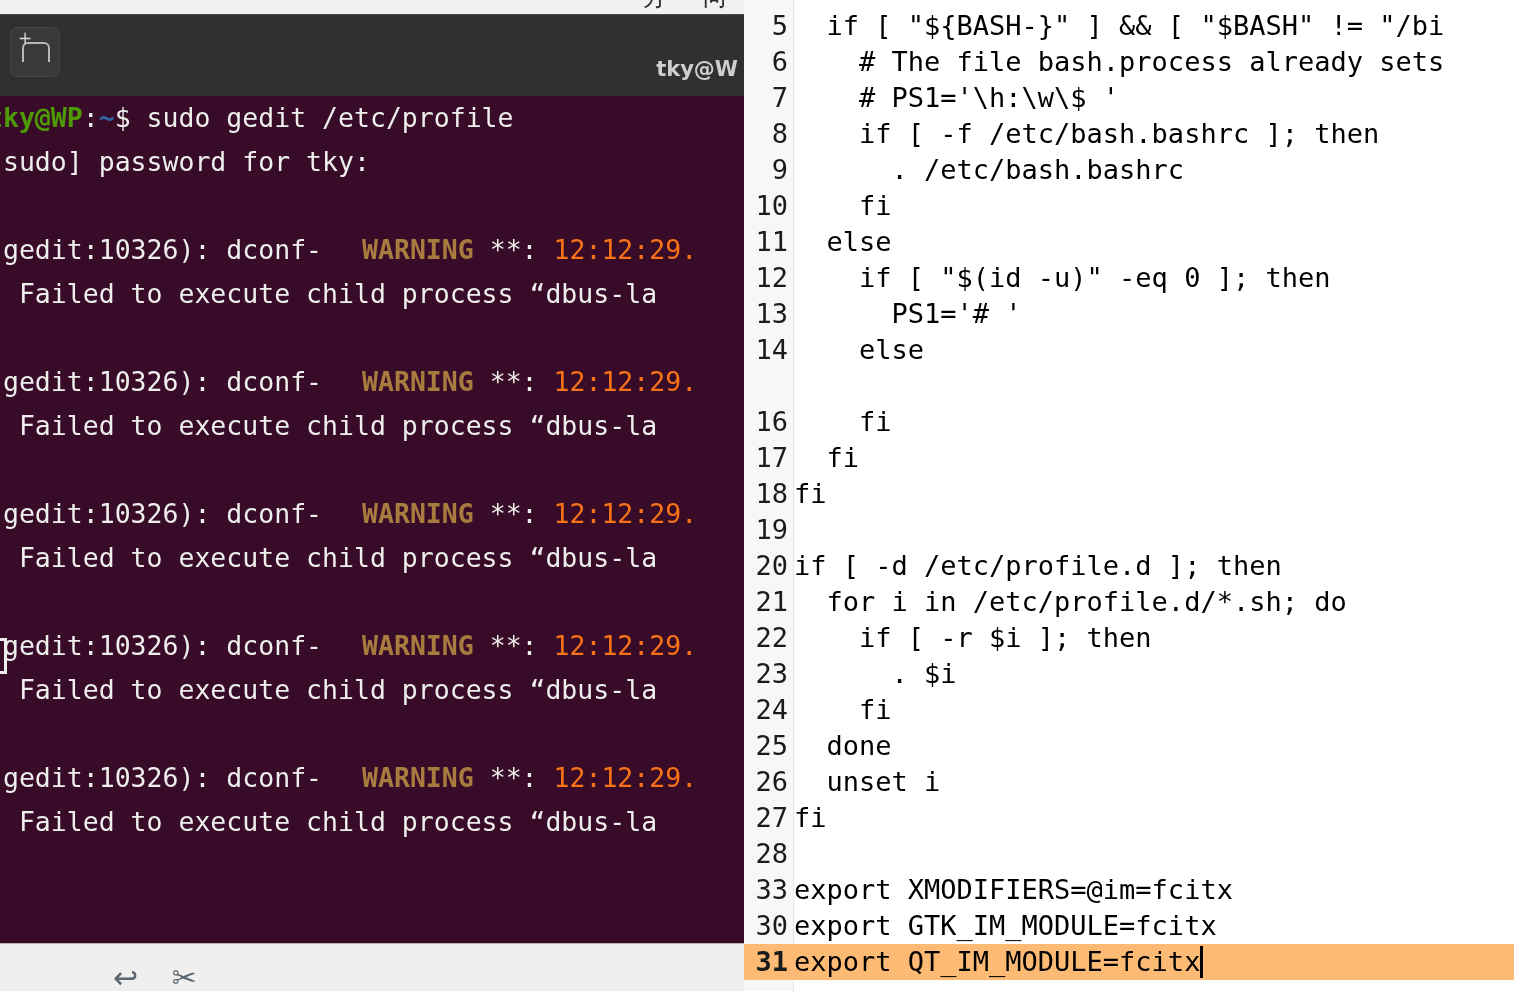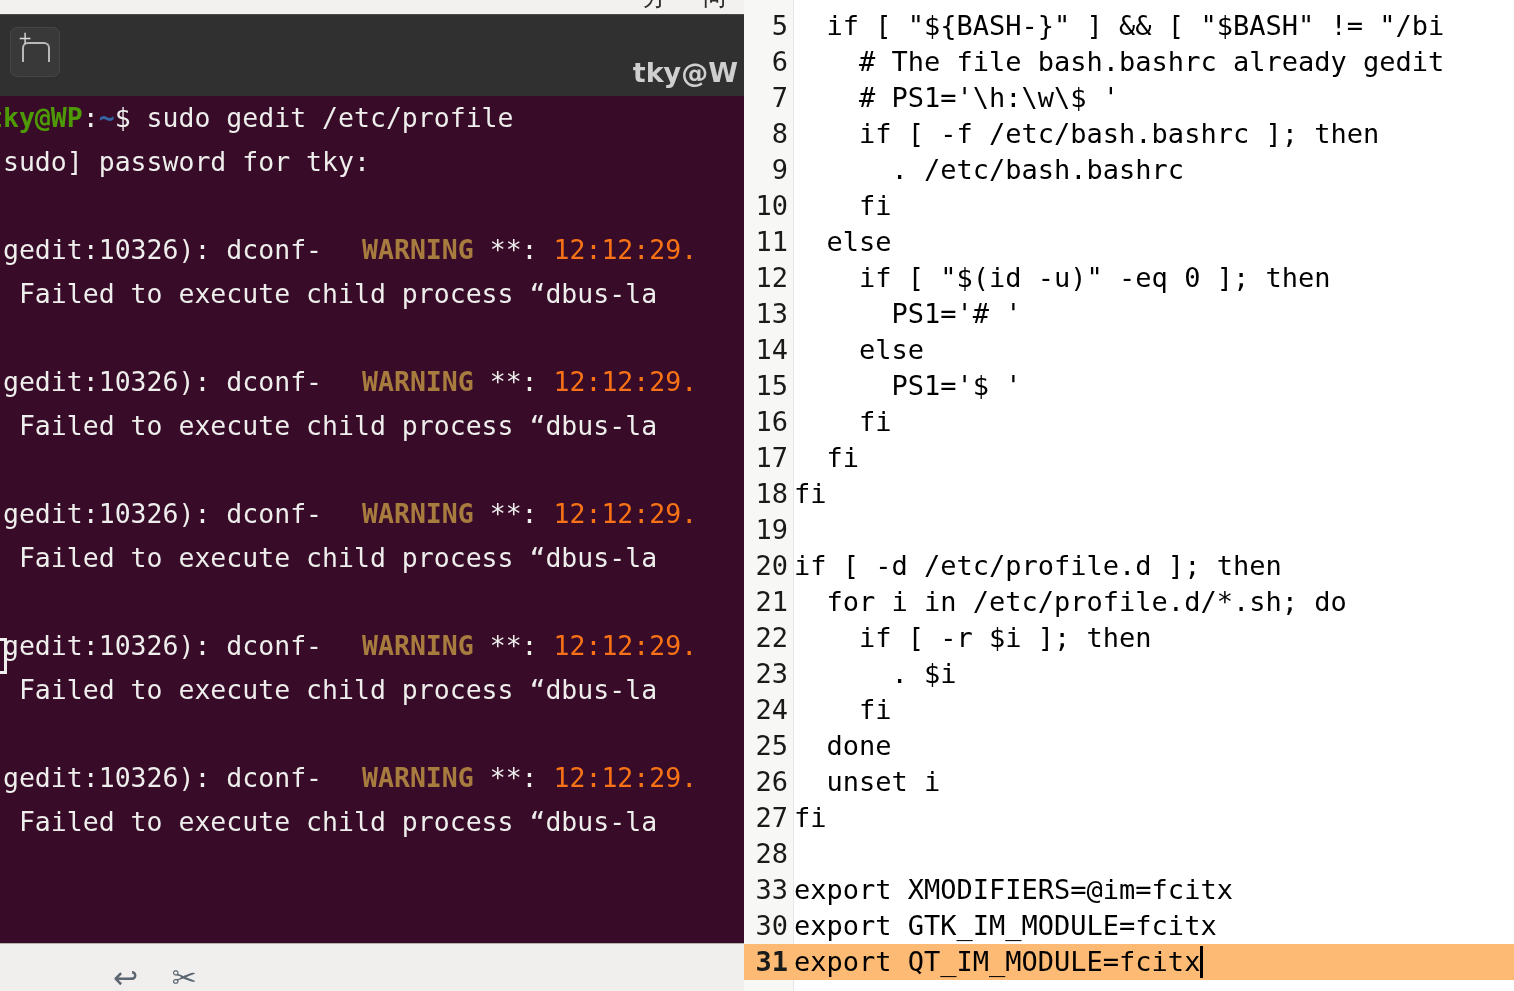--- a/index.html
+++ b/index.html
@@ -39,21 +39,21 @@
     border:2px solid #b9b9b9; border-bottom:none;
     border-top-left-radius:6px; border-top-right-radius:6px;
   }
   #new-tab-button .plus {
     position:absolute; left:0; top:0; width:28px; height:20px;
     color:#d7d7d7; font-size:17px; line-height:21px; text-align:center;
     font-family:"DejaVu Sans", sans-serif;
   }
   #terminal-title {
     position:absolute; right:6px; top:42px;
-    color:#cfcfcf; font-size:27px; white-space:nowrap;
+    color:#cfcfcf; font-size:21px; white-space:nowrap;
     font-family:"DejaVu Sans", sans-serif; font-weight:bold;
   }
   #terminal-body {
     position:absolute; left:0; top:96px; width:744px; height:847px;
     background:#380C28; overflow:hidden;
     font-family:"DejaVu Sans Mono", monospace;
     font-size:26.5px; line-height:44px;
     color:#eeeeec; white-space:pre;
   }
   #terminal-body .tline { position:absolute; left:-13px; white-space:pre; }
@@ -133,30 +133,29 @@
 
     <div id="bottom-panel">
       <div class="pglyphs">↩ ✂</div>
     </div>
   </div>
 
   <div id="gedit-window">
     <div id="gedit-gutter"></div>
     <div id="gedit-text">
         <div class="code-line" style="top: 8px;"><span class="ln">5</span><span class="src">  if [ "${BASH-}" ] &amp;&amp; [ "$BASH" != "/bi</span></div>
-        <div class="code-line" style="top: 44px;"><span class="ln">6</span><span class="src">    # The file bash.bashrc already gedit</span></div>
+        <div class="code-line" style="top: 44px;"><span class="ln">6</span><span class="src">    # The file bash.process already sets</span></div>
         <div class="code-line" style="top: 80px;"><span class="ln">7</span><span class="src">    # PS1='\h:\w\$ '</span></div>
         <div class="code-line" style="top: 116px;"><span class="ln">8</span><span class="src">    if [ -f /etc/bash.bashrc ]; then</span></div>
         <div class="code-line" style="top: 152px;"><span class="ln">9</span><span class="src">      . /etc/bash.bashrc</span></div>
         <div class="code-line" style="top: 188px;"><span class="ln">10</span><span class="src">    fi</span></div>
         <div class="code-line" style="top: 224px;"><span class="ln">11</span><span class="src">  else</span></div>
         <div class="code-line" style="top: 260px;"><span class="ln">12</span><span class="src">    if [ "$(id -u)" -eq 0 ]; then</span></div>
         <div class="code-line" style="top: 296px;"><span class="ln">13</span><span class="src">      PS1='# '</span></div>
         <div class="code-line" style="top: 332px;"><span class="ln">14</span><span class="src">    else</span></div>
-        <div class="code-line" style="top: 368px;"><span class="ln">15</span><span class="src">      PS1='$ '</span></div>
         <div class="code-line" style="top: 404px;"><span class="ln">16</span><span class="src">    fi</span></div>
         <div class="code-line" style="top: 440px;"><span class="ln">17</span><span class="src">  fi</span></div>
         <div class="code-line" style="top: 476px;"><span class="ln">18</span><span class="src">fi</span></div>
         <div class="code-line" style="top: 512px;"><span class="ln">19</span><span class="src"></span></div>
         <div class="code-line" style="top: 548px;"><span class="ln">20</span><span class="src">if [ -d /etc/profile.d ]; then</span></div>
         <div class="code-line" style="top: 584px;"><span class="ln">21</span><span class="src">  for i in /etc/profile.d/*.sh; do</span></div>
         <div class="code-line" style="top: 620px;"><span class="ln">22</span><span class="src">    if [ -r $i ]; then</span></div>
         <div class="code-line" style="top: 656px;"><span class="ln">23</span><span class="src">      . $i</span></div>
         <div class="code-line" style="top: 692px;"><span class="ln">24</span><span class="src">    fi</span></div>
         <div class="code-line" style="top: 728px;"><span class="ln">25</span><span class="src">  done</span></div>

